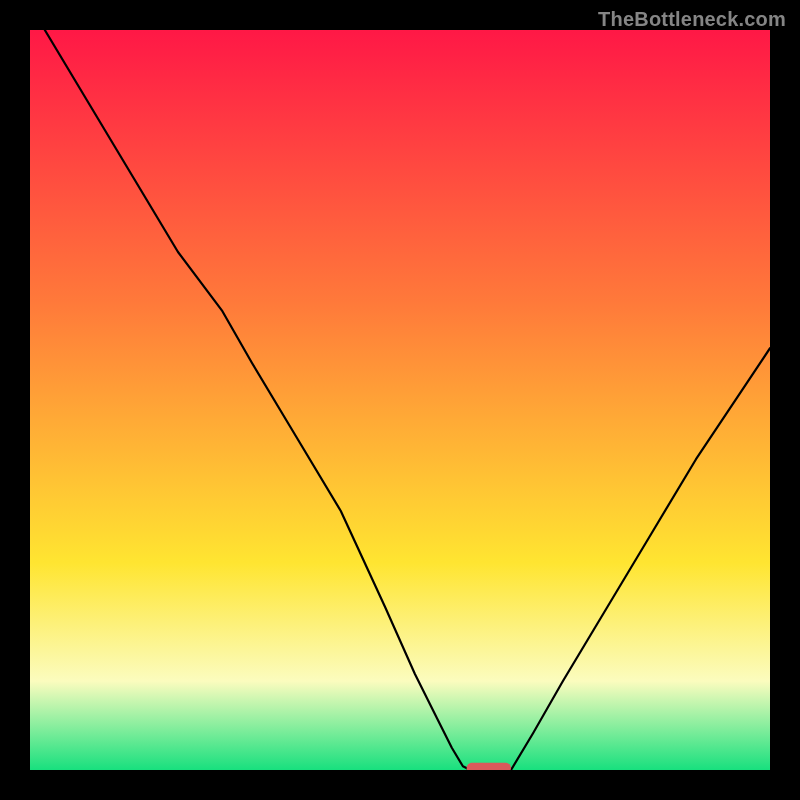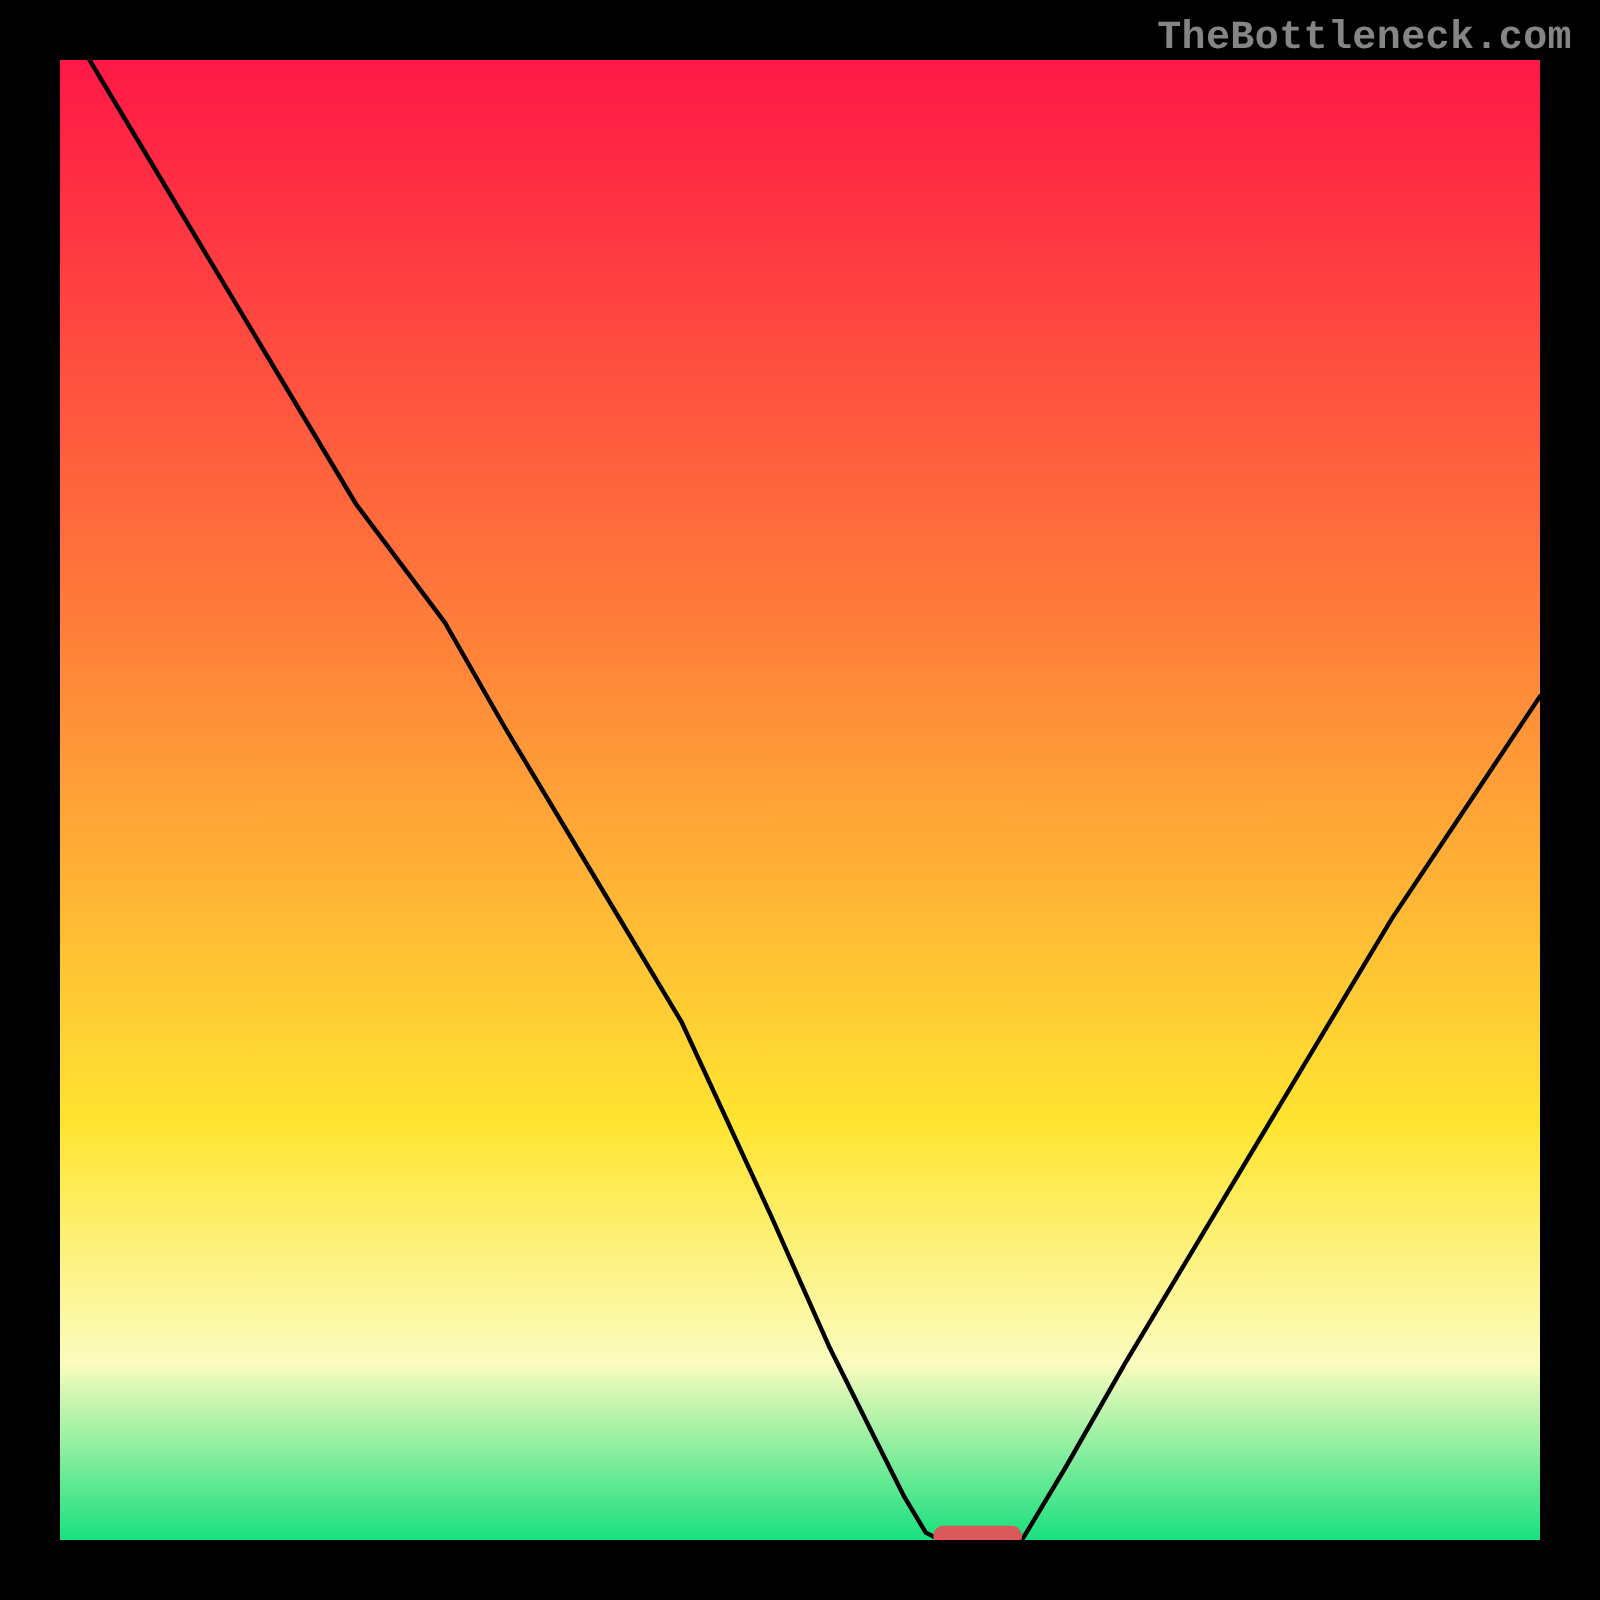--- a/index.html
+++ b/index.html
@@ -15,21 +15,21 @@
     left: 0;
     top: 0;
     width: 800px;
     height: 800px;
     background: #000;
   }
   .watermark {
     position: absolute;
     top: 8px;
     right: 14px;
-    font-family: Liberation Mono, monospace;
+    font-family: Liberation Sans, sans-serif;
     font-size: 20px;
     font-weight: bold;
     color: #858585;
     letter-spacing: 0.2px;
   }
   .plot-area {
     position: absolute;
     left: 30px;
     top: 30px;
     width: 740px;

